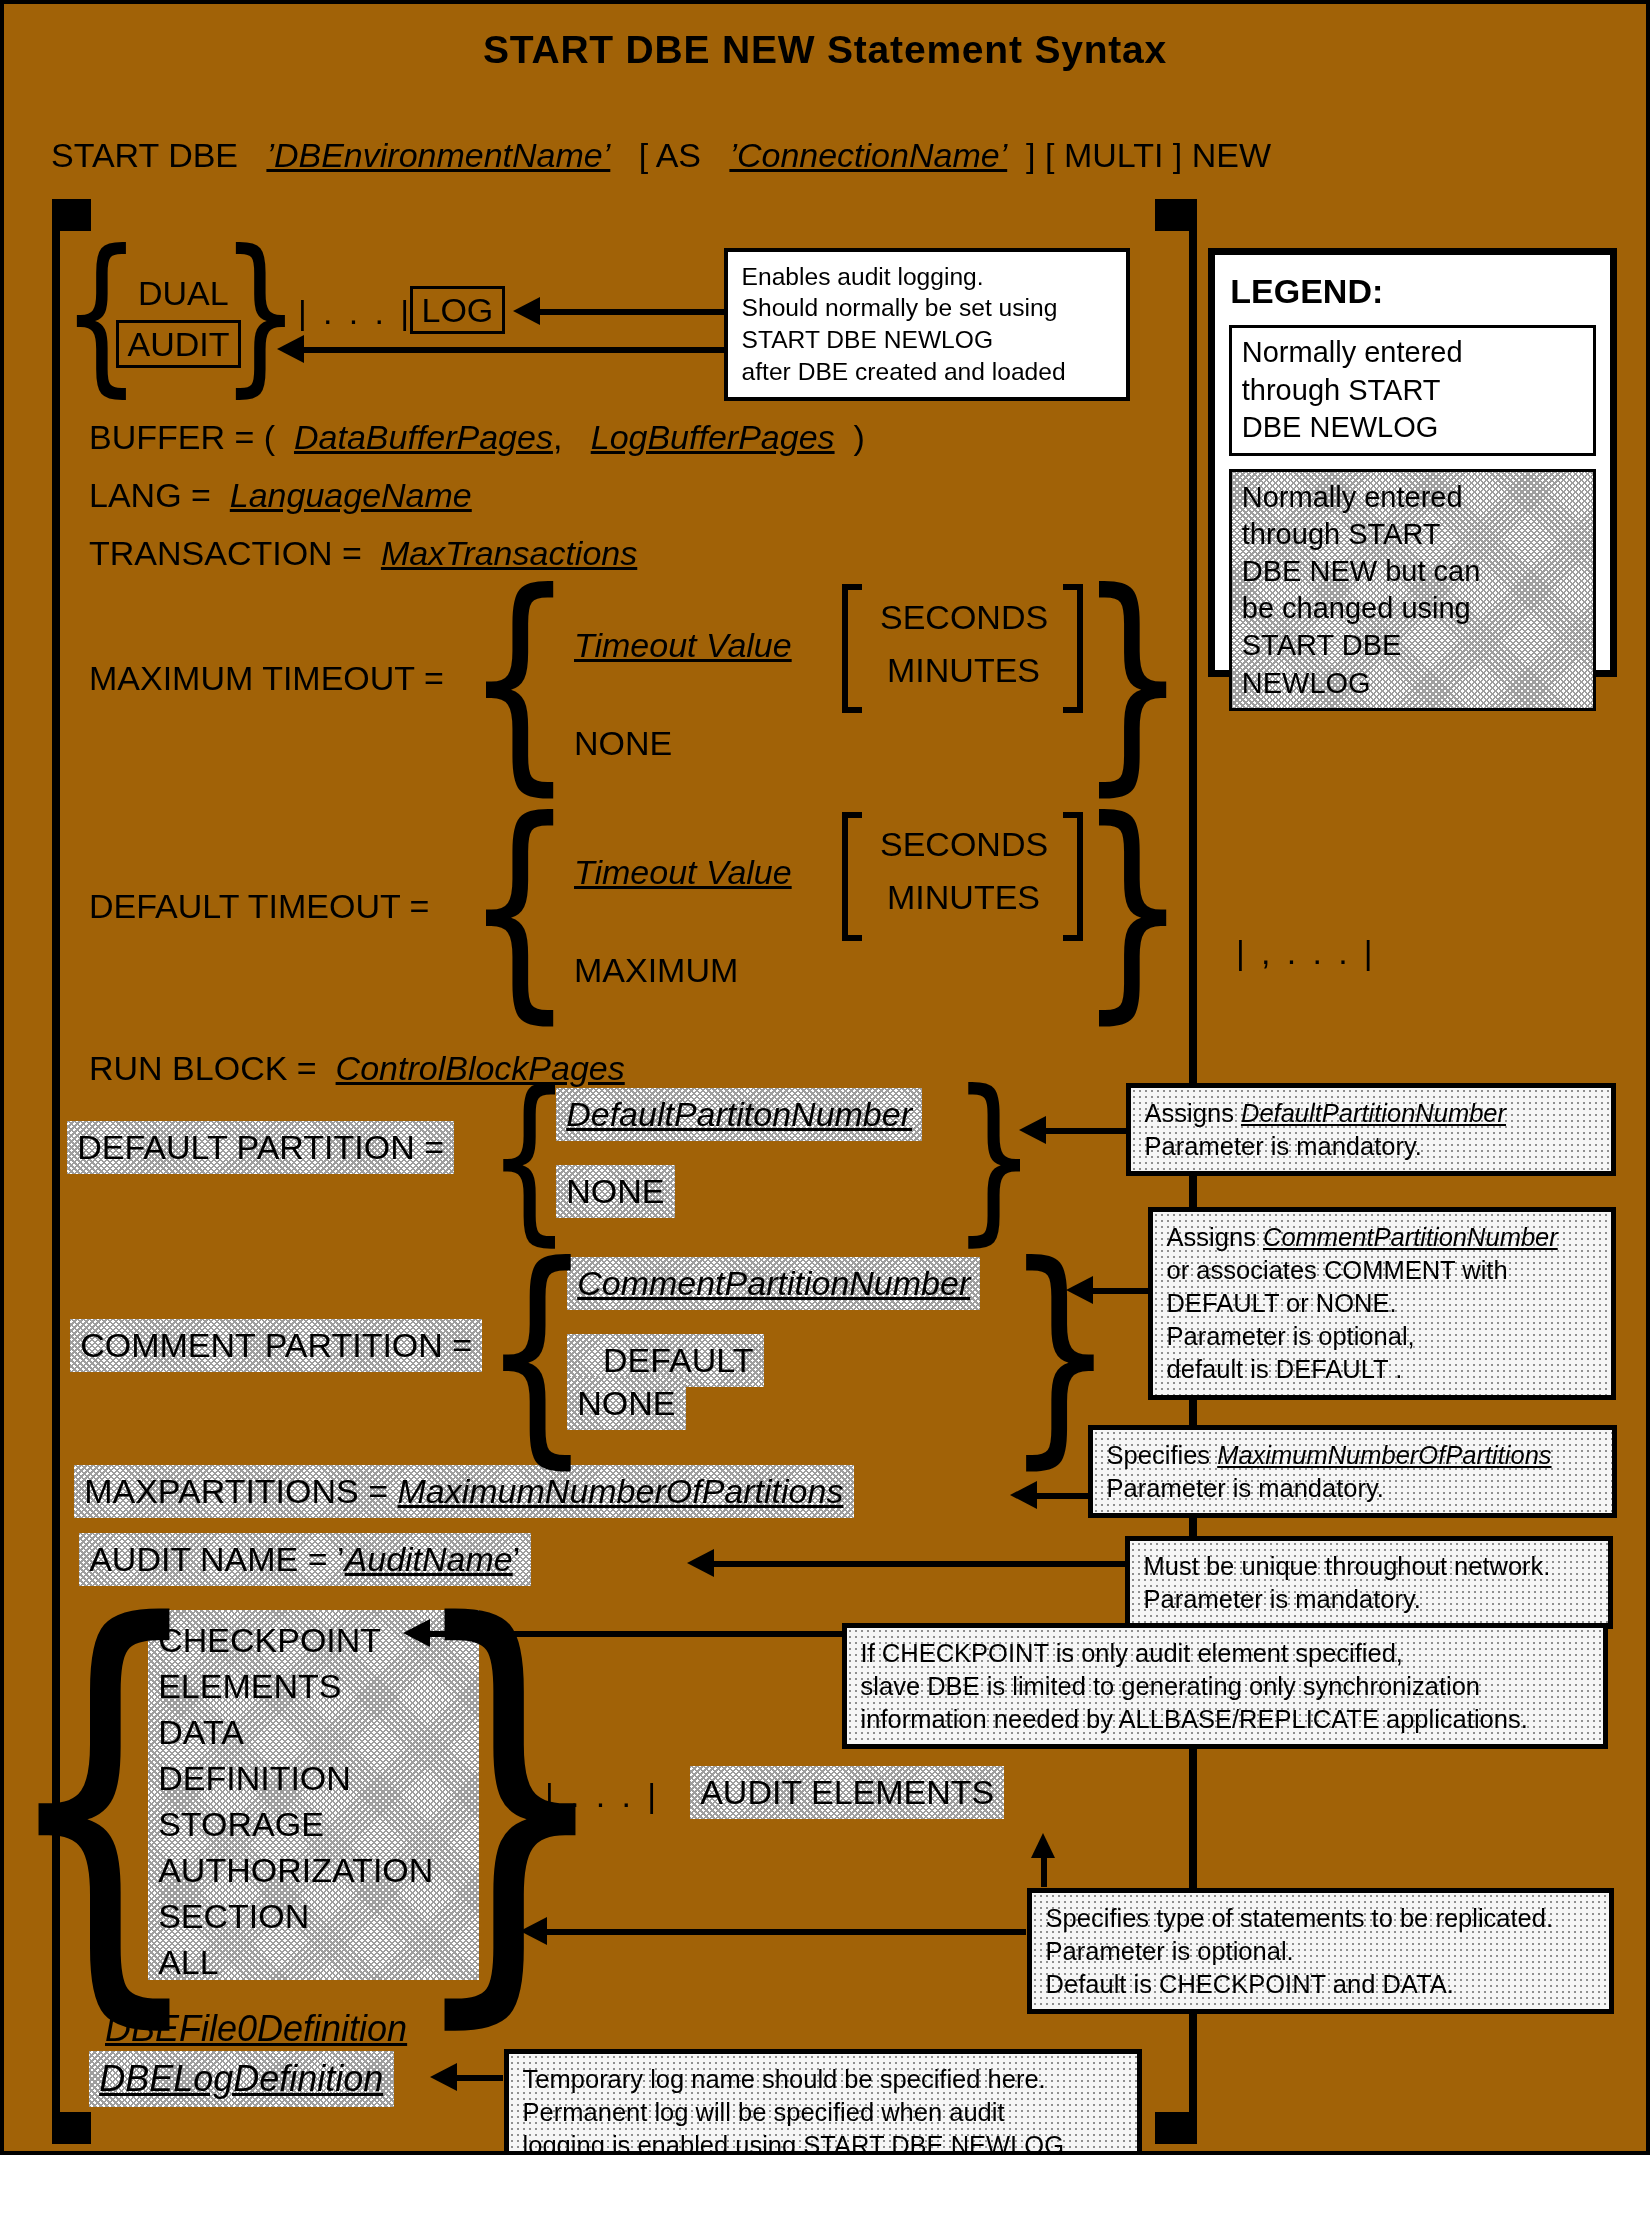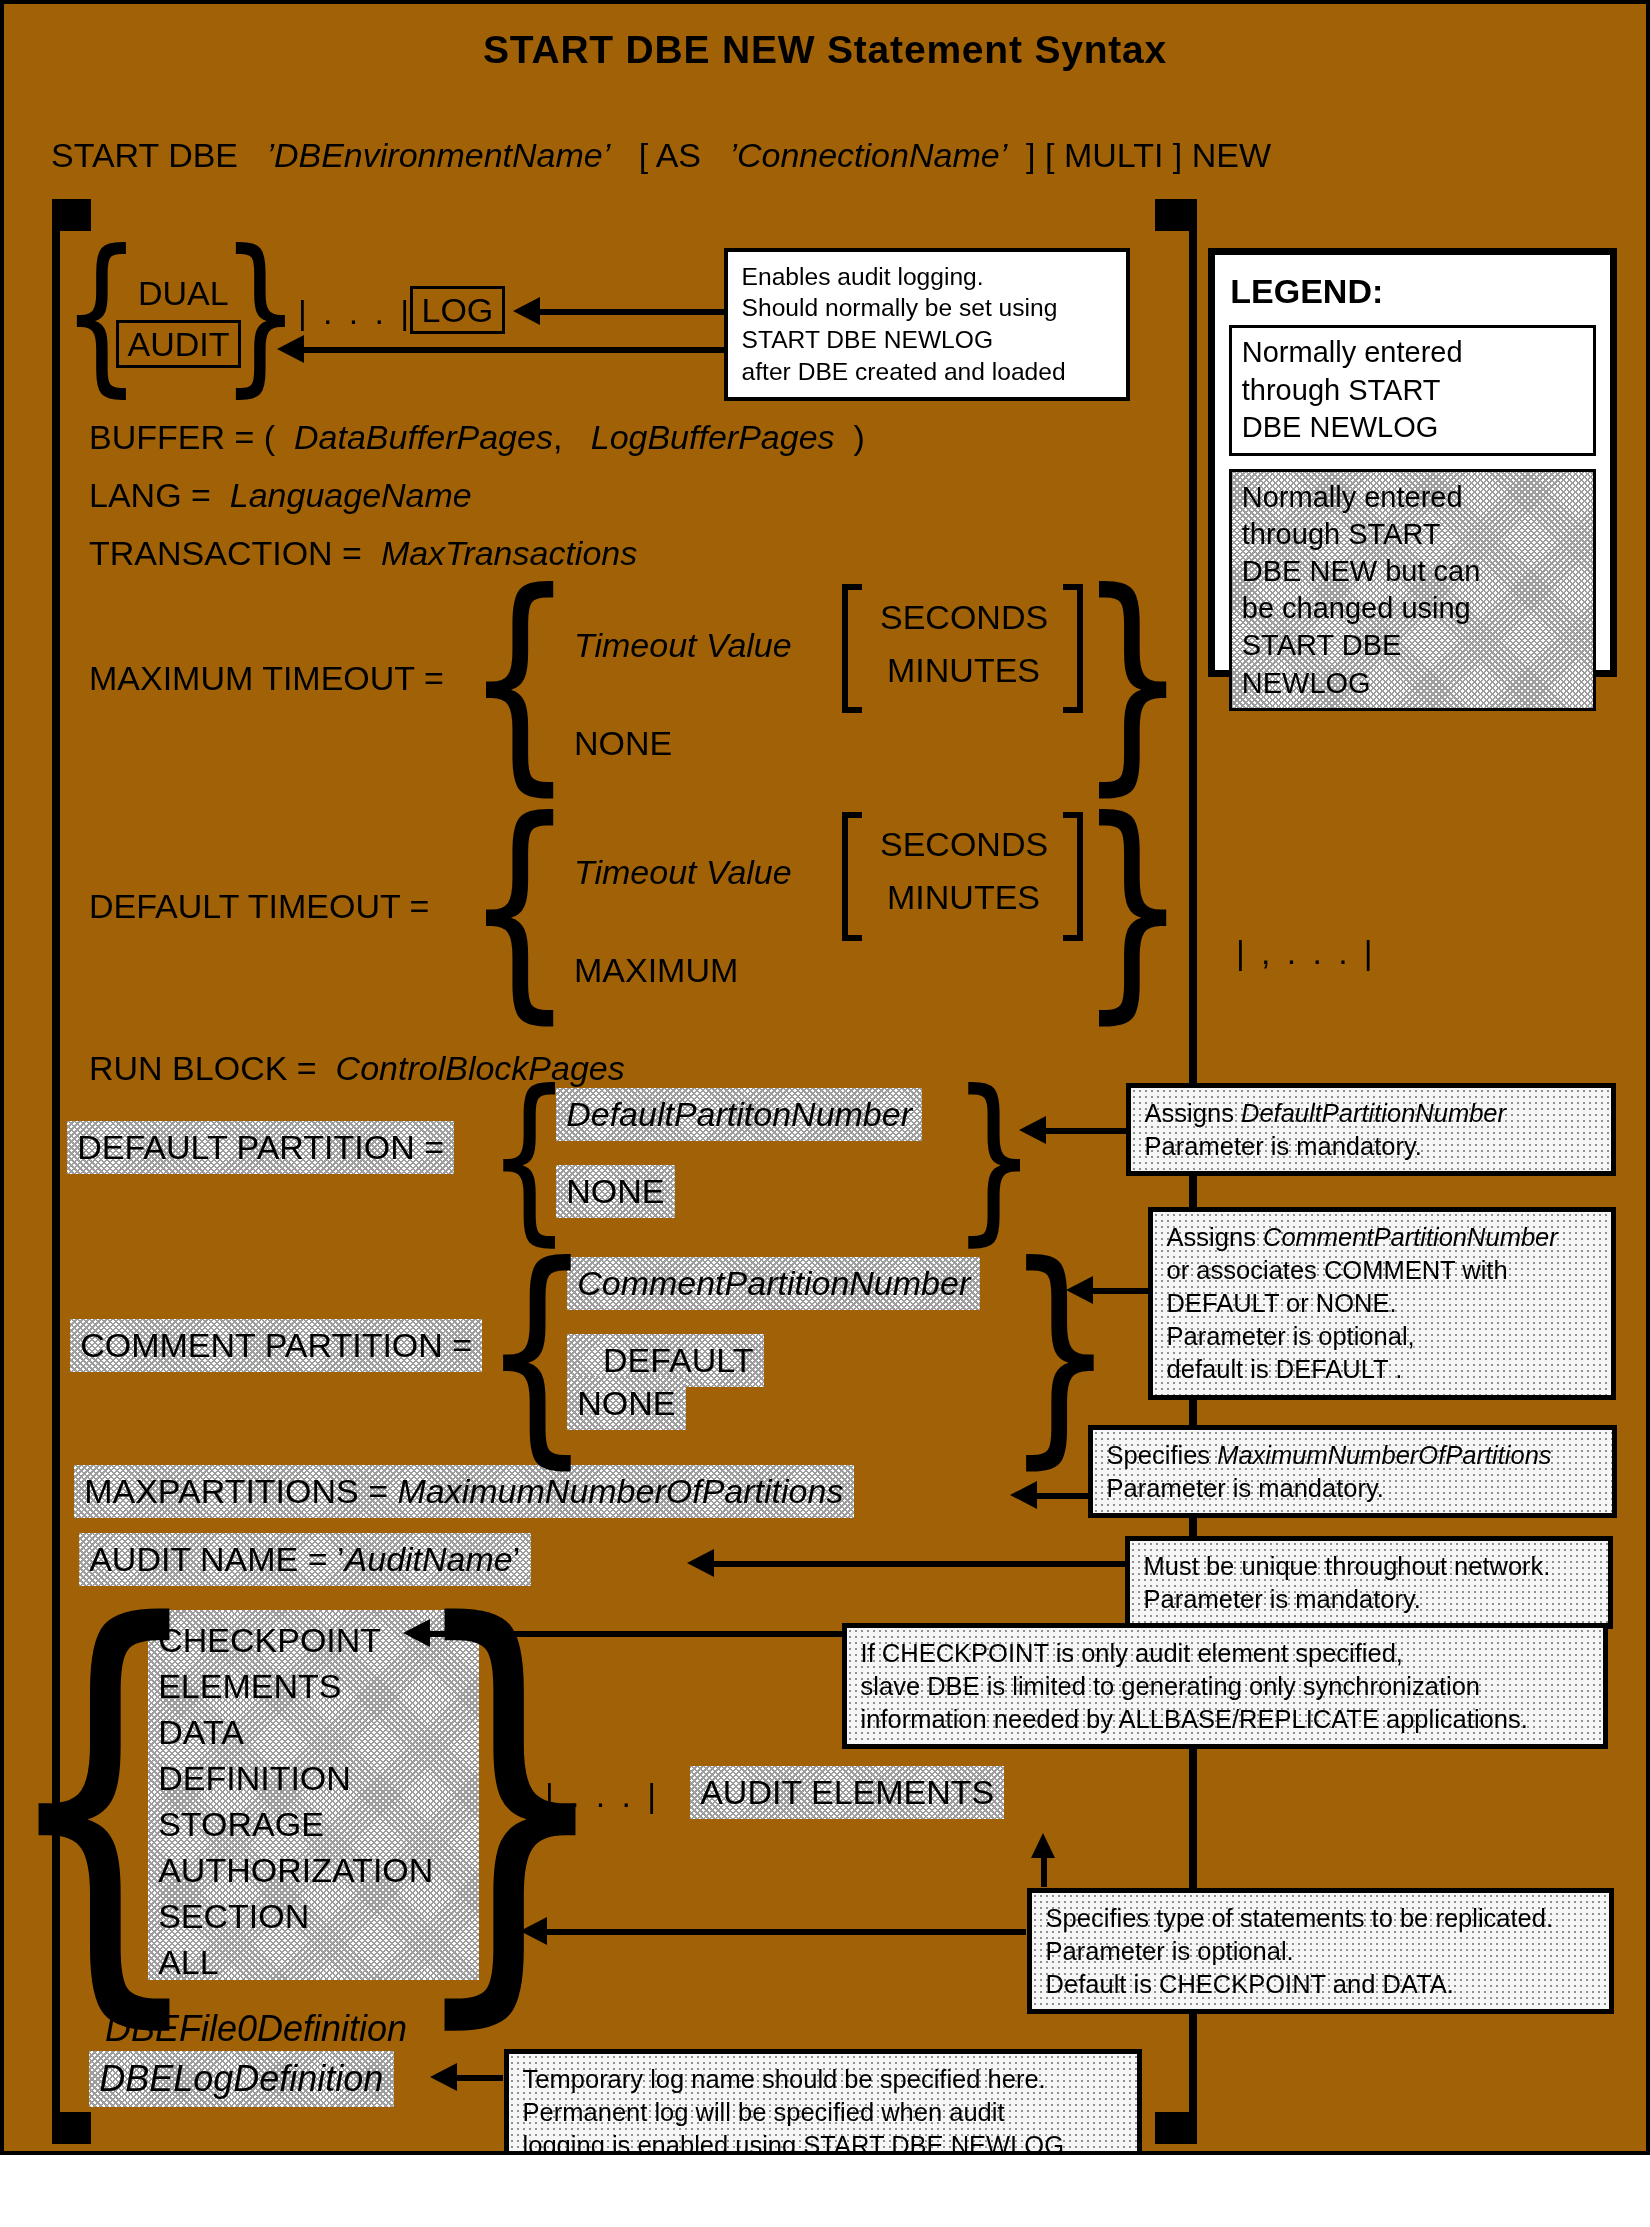--- a/index.html
+++ b/index.html
@@ -1,20 +1,20 @@
 <!DOCTYPE html>
 <html style="font-size:13.6px"><head>
 <meta charset="utf-8">
 <style>
   html,body{margin:0;padding:0;background:#fff;}
   #canvas{position:relative;width:1650px;height:2155px;background:#a16207;border:4.2px solid #000;box-sizing:border-box;
           font-family:"Liberation Sans",sans-serif;color:#000;overflow:hidden;}
   .abs{position:absolute;}
   .kw{font-size:34px;white-space:nowrap;}
-  .var{font-style:italic;}
+  .var{font-style:italic;text-decoration:underline;}
   .title{left:0;right:0;top:24px;text-align:center;font-size:39px;font-weight:bold;letter-spacing:0.8px;}
   .hatch{background-color:#fff;
     background-image:repeating-linear-gradient(45deg,#9e9e9e 0 1.7px,transparent 1.7px 4.2px),
                      repeating-linear-gradient(135deg,#9e9e9e 0 1.7px,transparent 1.7px 4.2px);
     padding:6.8px 10.2px;display:inline-block;}
   .dotbg{background-color:#f6f6f6;
     background-image:radial-gradient(#8f8f8f 0.9px,transparent 1.1px);
     background-size:6px 6px;}
   .callout{border:5.1px solid #000;padding:8.5px 13.6px;font-size:25.5px;line-height:1.3;box-sizing:border-box;z-index:5;}
   .vbar{width:7.6px;background:#000;z-index:1;}

